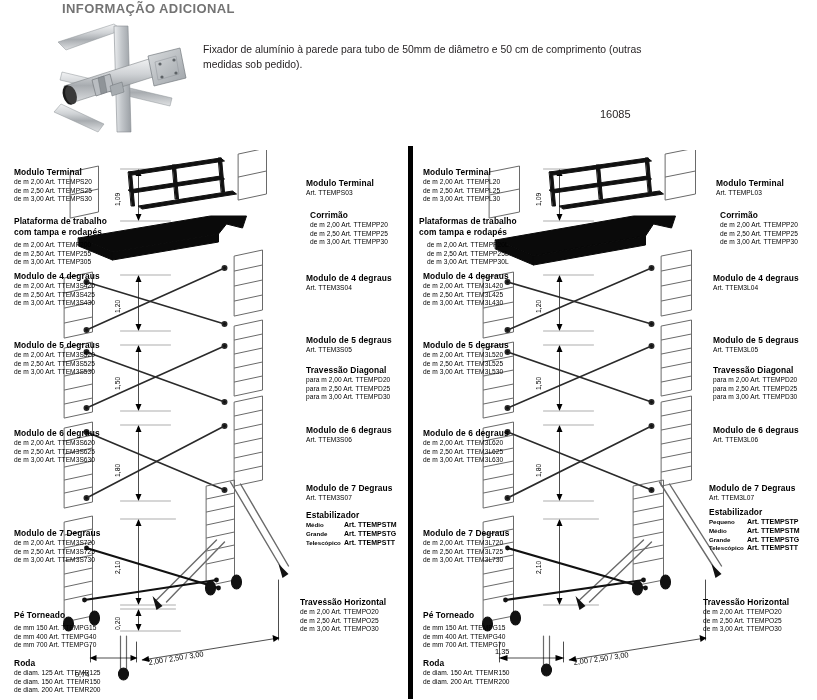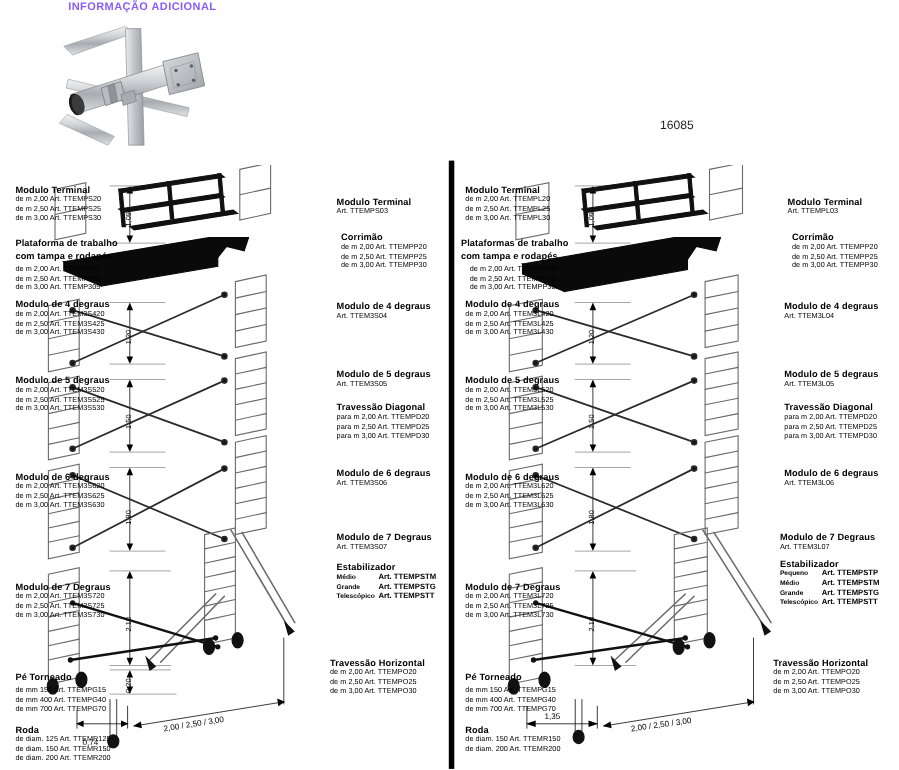--- a/index.html
+++ b/index.html
@@ -14,24 +14,24 @@
     overflow: hidden;
     font-family: "Liberation Sans", sans-serif;
     color: #000000;
   }
 
   
   #header-title {
     position: absolute;
     left: 62px;
     top: 1px;
-    font-size: 10px;
+    font-size: 13px;
     font-weight: bold;
     letter-spacing: 0.4px;
-    color: #8b5cf6;
+    color: #737373;
   }
 
   #photo-block {
     position: absolute;
     left: 52px;
     top: 20px;
     width: 140px;
     height: 115px;
     overflow: hidden;
   }
@@ -64,20 +64,21 @@
     width: 5px;
     height: 553px;
     background: #000000;
   }
 
   
   .panel {
     position: absolute;
     top: 150px;
     height: 550px;
+    padding-left: 41px;
   }
   #panel-left  { left: 0px;   width: 408px; }
   #panel-right { left: 413px; width: 404px; }
 
   .panel .diagram {
     position: absolute;
     left: 0; top: 0;
     width: 100%;
     height: 100%;
   }
@@ -183,20 +184,21 @@
     <circle cx="108" cy="44" r="1.6" fill="#5d6266"></circle>
     <circle cx="122" cy="40" r="1.6" fill="#5d6266"></circle>
     <circle cx="110" cy="57" r="1.6" fill="#5d6266"></circle>
     <circle cx="124" cy="53" r="1.6" fill="#5d6266"></circle>
 
     <path d="M58,66 L70,62 L72,72 L60,76 Z" fill="#a7acb0" stroke="#6f7478" stroke-width="0.5"></path>
   </svg>
 </div>
 
 <div id="intro-paragraph">
+  <p>Fixador de alumínio à parede para tubo de 50mm de diâmetro e 50 cm de comprimento (outras medidas sob pedido).</p>
 </div>
 
 <div id="ref-number">16085</div>
 
 <div id="panel-divider"></div>
 
 <div class="panel" id="panel-left">
 
   <svg class="diagram" viewBox="0 0 408 550">
     <g stroke="#4a4a4a" stroke-width="1.1" fill="none" stroke-linecap="round">

